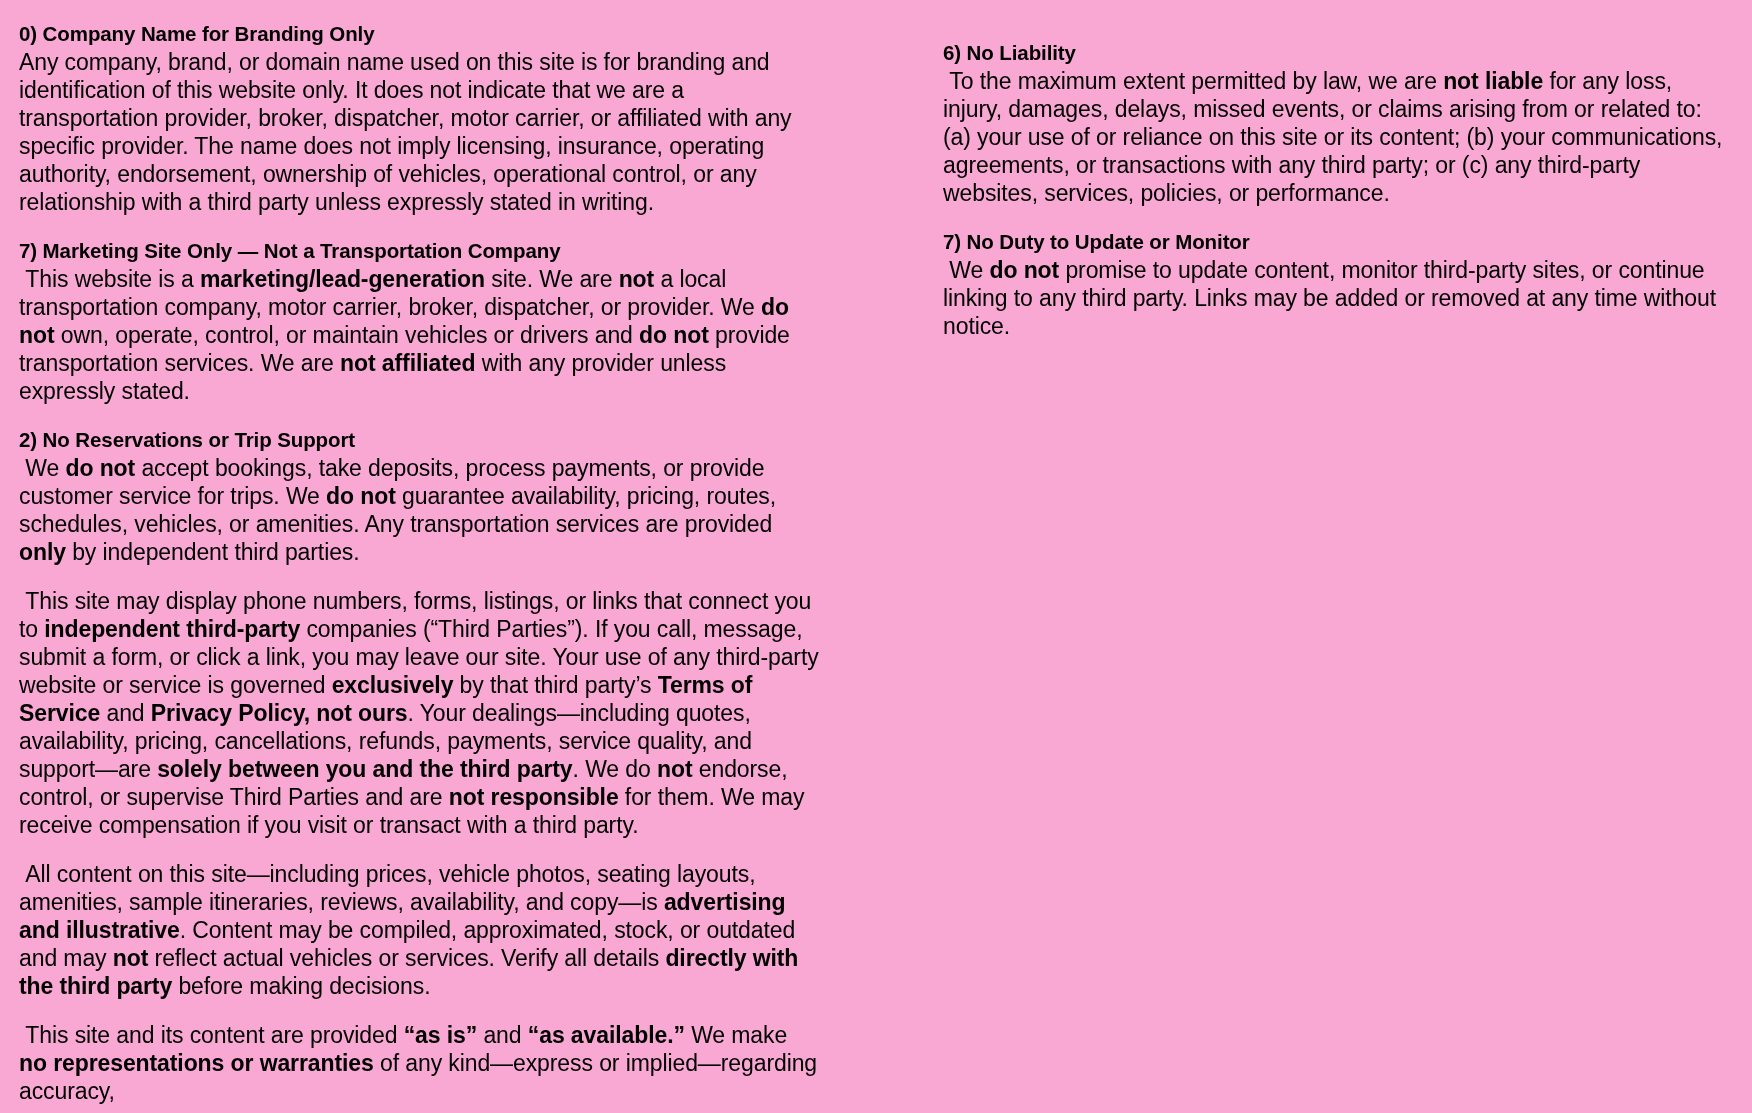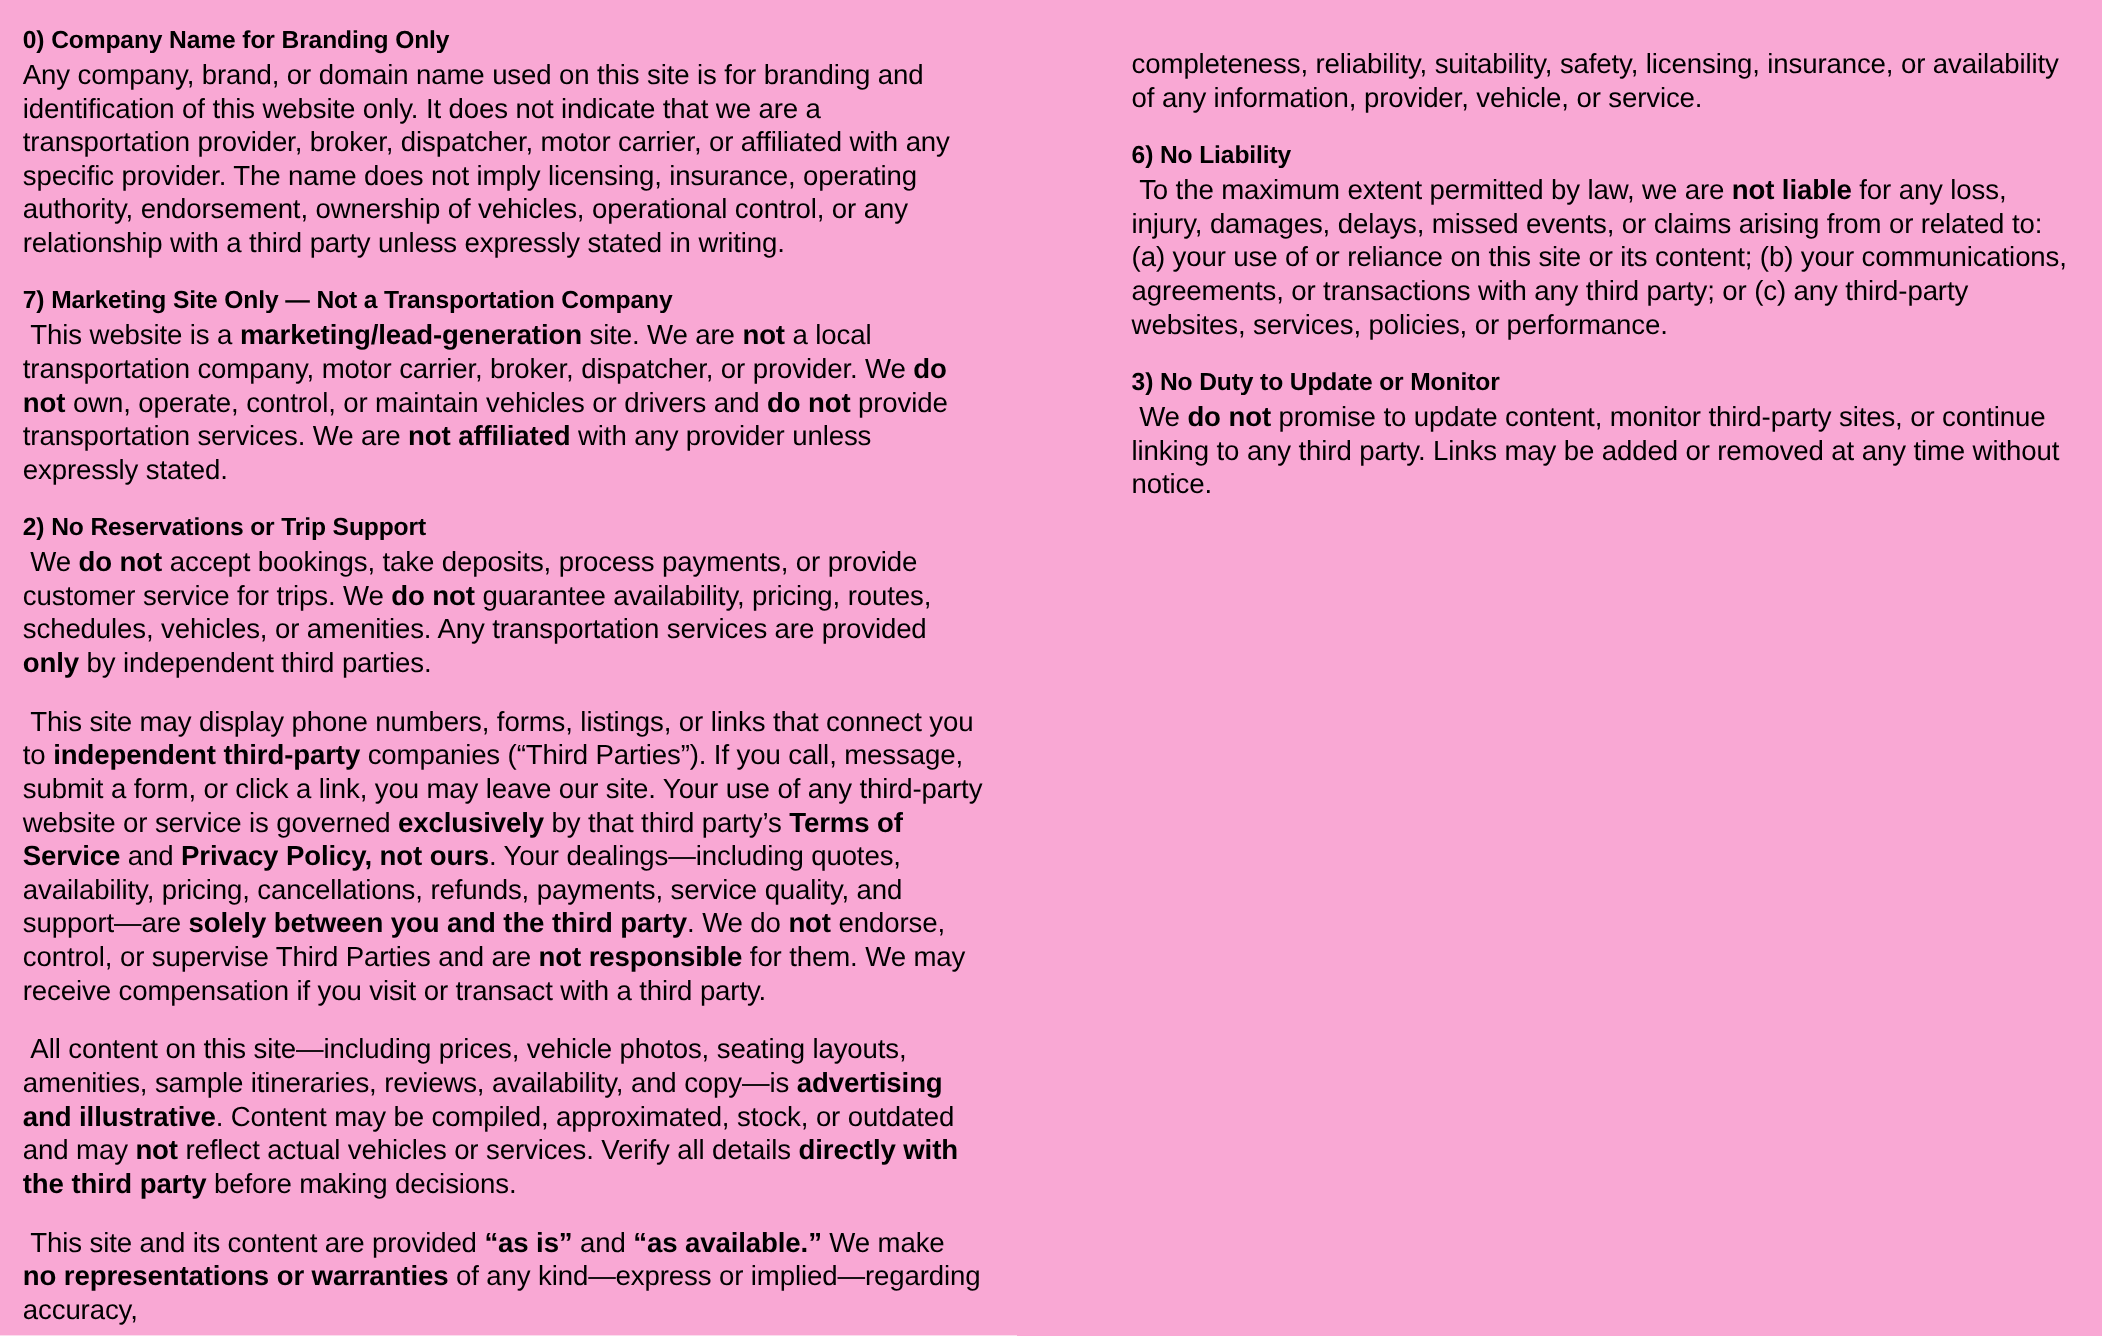--- a/index.html
+++ b/index.html
@@ -77,24 +77,21 @@
       </section>
       <section class="doc-section">
         <p class="sec-body"><span class="run"> All content on this site—including prices, vehicle photos, seating layouts, amenities, sample itineraries, reviews, availability, and copy—is </span><span class="run bold">advertising and illustrative</span><span class="run">. Content may be compiled, approximated, stock, or outdated and may </span><span class="run bold">not</span><span class="run"> reflect actual vehicles or services. Verify all details </span><span class="run bold">directly with the third party</span><span class="run"> before making decisions.</span></p>
       </section>
       <section class="doc-section">
         <p class="sec-body"><span class="run"> This site and its content are provided </span><span class="run bold">“as is”</span><span class="run"> and </span><span class="run bold">“as available.”</span><span class="run"> We make </span><span class="run bold">no representations or warranties</span><span class="run"> of any kind—express or implied—regarding accuracy,</span></p>
       </section>
     </div>
   <div class="doc-column col-right">
       <section class="doc-section">
-        <p class="sec-body"><span class="run">completeness, reliability, suitability, safety, licensing, insurance, or availability of any information, provider, vehicle, or service.</span></p>
-      </section>
-      <section class="doc-section">
         <h2 class="sec-heading">6) No Liability</h2>
         <p class="sec-body"><span class="run"> To the maximum extent permitted by law, we are </span><span class="run bold">not liable</span><span class="run"> for any loss, injury, damages, delays, missed events, or claims arising from or related to: (a) your use of or reliance on this site or its content; (b) your communications, agreements, or transactions with any third party; or (c) any third-party websites, services, policies, or performance.</span></p>
       </section>
       <section class="doc-section">
-        <h2 class="sec-heading">3) No Duty to Update or Monitor</h2>
+        <h2 class="sec-heading">7) No Duty to Update or Monitor</h2>
         <p class="sec-body"><span class="run"> We </span><span class="run bold">do not</span><span class="run"> promise to update content, monitor third-party sites, or continue linking to any third party. Links may be added or removed at any time without notice.</span></p>
       </section>
     </div>
 </div>
 
 </body></html>

